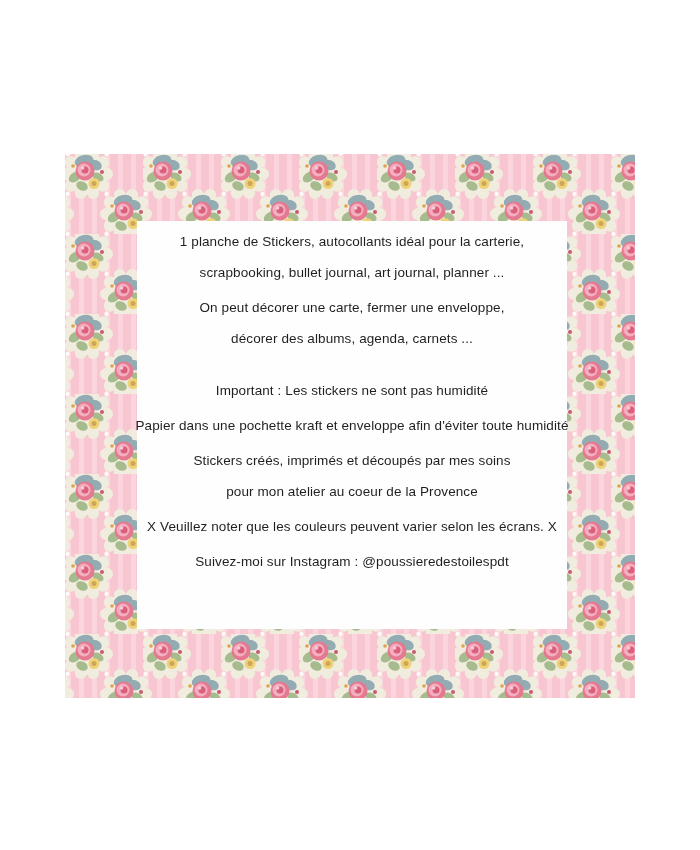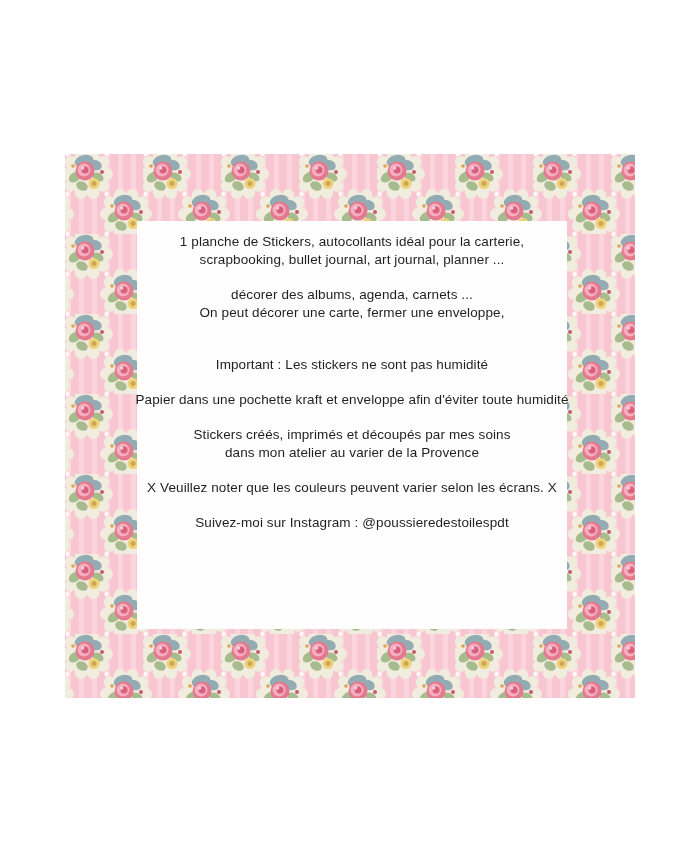--- a/index.html
+++ b/index.html
@@ -36,20 +36,21 @@
     align-items: center;
     padding-top: 12px;
     box-sizing: border-box;
     gap: 17px;
   }
   .para {
     display: flex;
     flex-direction: column;
     align-items: center;
     flex: 0 0 auto;
+    gap: 13px;
   }
   .line {
     white-space: nowrap;
     font-size: 13.5px;
     line-height: 18px;
     letter-spacing: 0.1px;
     color: #1f1f1f;
     text-align: center;
   }
 </style>
@@ -120,34 +121,34 @@
       <rect width="570" height="544" fill="url(#floral-tile)"></rect>
     </svg>
   </div>
 
   <div class="panel">
     <div class="para">
       <div class="line">1 planche de Stickers, autocollants idéal pour la carterie,</div>
       <div class="line">scrapbooking, bullet journal, art journal, planner ...</div>
     </div>
     <div class="para">
+      <div class="line">On peut décorer une carte, fermer une enveloppe,</div>
       <div class="line">décorer des albums, agenda, carnets ...</div>
-      <div class="line">On peut décorer une carte, fermer une enveloppe,</div>
     </div>
     <div class="para">
     </div>
     <div class="para">
       <div class="line">Important : Les stickers ne sont pas humidité</div>
     </div>
     <div class="para">
       <div class="line">Papier dans une pochette kraft et enveloppe afin d'éviter toute humidité</div>
     </div>
     <div class="para">
       <div class="line">Stickers créés, imprimés et découpés par mes soins</div>
-      <div class="line">dans mon atelier au varier de la Provence</div>
+      <div class="line">pour mon atelier au coeur de la Provence</div>
     </div>
     <div class="para">
       <div class="line">X Veuillez noter que les couleurs peuvent varier selon les écrans. X</div>
     </div>
     <div class="para">
       <div class="line">Suivez-moi sur Instagram : @poussieredestoilespdt</div>
     </div>
   </div>
 
 </div>

